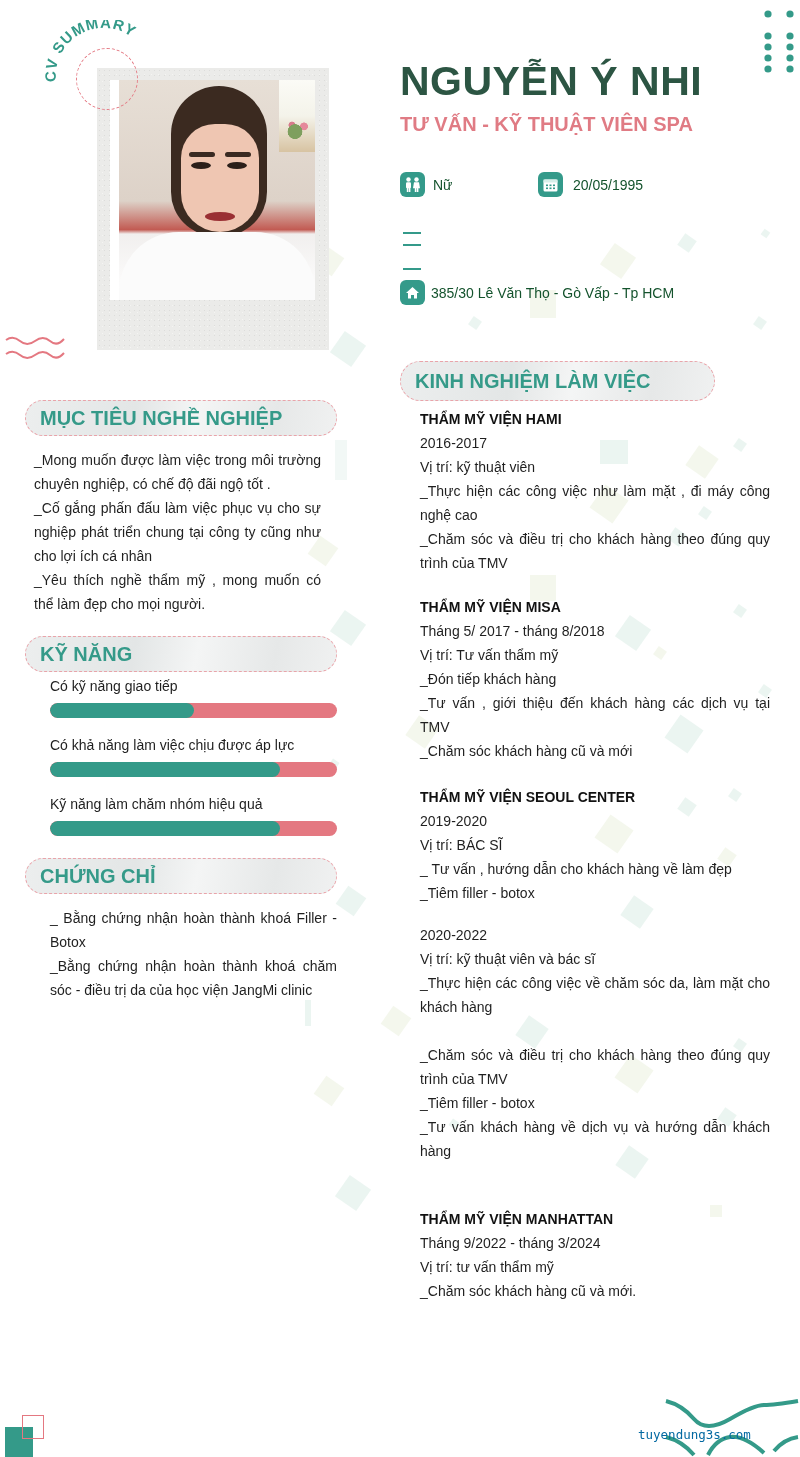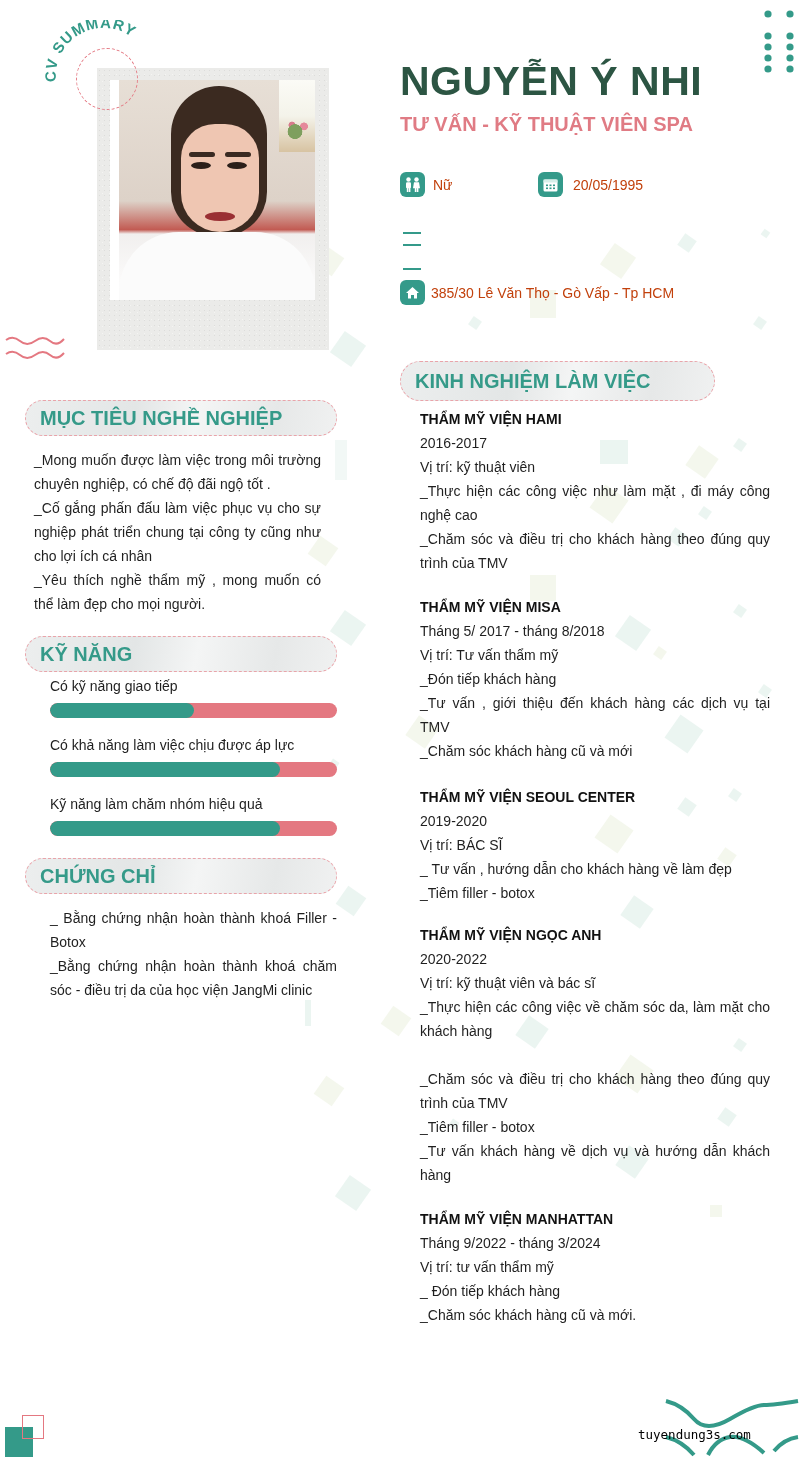--- a/index.html
+++ b/index.html
@@ -27,21 +27,21 @@
   .brow { position: absolute; top: 72px; width: 26px; height: 5px; border-radius: 4px; background: #3a2a22; }
   .eye { position: absolute; top: 82px; width: 20px; height: 7px; border-radius: 50%; background: #2b1f1a; }
   .lips { position: absolute; left: 86px; top: 132px; width: 30px; height: 9px; border-radius: 50%; background: #9a2f33; }
   .shirt { position: absolute; left: 0; top: 152px; width: 196px; height: 68px; border-radius: 60px 60px 0 0; background: #fbfbfb; }
 
   .pink-waves { position: absolute; left: 5px; top: 335px; }
 
   .name { position: absolute; left: 400px; top: 58px; font-size: 41px; font-weight: bold; color: #2c5543; letter-spacing: 0.5px; white-space: nowrap; }
   .job-title { position: absolute; left: 400px; top: 113px; font-size: 20px; font-weight: bold; color: #e07b84; white-space: nowrap; }
 
-  .info { position: absolute; display: flex; align-items: center; font-size: 14px; color: #c2410c; white-space: nowrap; }
+  .info { position: absolute; display: flex; align-items: center; font-size: 14px; color: #14532d; white-space: nowrap; }
   .info .ico { width: 25px; height: 25px; border-radius: 6px; background: #349a8a; display: flex; align-items: center; justify-content: center; margin-right: 8px; }
   .info-gender { left: 400px; top: 172px; }
   .info-dob { left: 538px; top: 172px; }
   .info-dob .ico { margin-right: 10px; }
   .info-address { left: 400px; top: 280px; }
   .info-address .ico { margin-right: 6px; }
   .blank-line { position: absolute; left: 403px; width: 18px; height: 1.5px; background: #349a8a; }
 
   .dot-grid { position: absolute; left: 764px; top: 10px; }
 
@@ -65,21 +65,21 @@
   .skill-label { position: absolute; left: 50px; font-size: 14px; color: #1f1f1f; white-space: nowrap; }
   .bar { position: absolute; left: 50px; width: 287px; height: 15px; border-radius: 8px; background: #e47881; overflow: hidden; }
   .bar .fill { height: 100%; border-radius: 8px; background: #349a89; }
 
   
   .exp { position: absolute; left: 420px; width: 350px; font-size: 14px; line-height: 24px; color: #1f1f1f; }
   .exp .company { font-weight: bold; color: #111; }
   .exp .line { text-align: justify; }
   .exp .gap { height: 24px; }
 
-  .watermark { position: absolute; left: 638px; top: 1427px; font-family: "DejaVu Sans Mono", "Liberation Mono", monospace; font-size: 12.5px; color: #000000; white-space: nowrap; }
+  .watermark { position: absolute; left: 638px; top: 1427px; font-family: "DejaVu Sans Mono", "Liberation Mono", monospace; font-size: 12.5px; color: #0369a1; white-space: nowrap; }
 
   .corner-teal { position: absolute; left: 5px; top: 1427px; width: 28px; height: 30px; background: #349a89; }
   .corner-pink { position: absolute; left: 22px; top: 1415px; width: 22px; height: 24px; border: 1.5px solid #e47881; }
 </style>
 </head>
 <body>
 
 <div class="deco">
   <div class="confetti" style="left:680px;top:236px;width:14px;height:14px;"></div>
   <div class="confetti y" style="left:605px;top:248px;width:26px;height:26px;"></div>
@@ -283,35 +283,33 @@
 
 <div class="exp" style="top:785px;">
   <div class="company">THẨM MỸ VIỆN SEOUL CENTER</div>
   <div>2019-2020</div>
   <div>Vị trí: BÁC SĨ</div>
   <div class="line">_ Tư vấn , hướng dẫn cho khách hàng về làm đẹp</div>
   <div class="line">_Tiêm filler - botox</div>
 </div>
 
 <div class="exp" style="top:923px;">
-  <div class="company">THẨM MỸ VIỆN NGỌC ANH</div>
   <div>2020-2022</div>
   <div>Vị trí: kỹ thuật viên và bác sĩ</div>
   <div class="line">_Thực hiện các công việc về chăm sóc da, làm mặt cho khách hàng</div>
   <div class="gap"></div>
   <div class="line">_Chăm sóc và điều trị cho khách hàng theo đúng quy trình của TMV</div>
   <div class="line">_Tiêm filler - botox</div>
   <div class="line">_Tư vấn khách hàng về dịch vụ và hướng dẫn khách hàng</div>
 </div>
 
 <div class="exp" style="top:1207px;">
   <div class="company">THẨM MỸ VIỆN MANHATTAN</div>
   <div>Tháng 9/2022 - tháng 3/2024</div>
   <div>Vị trí: tư vấn thẩm mỹ</div>
-  <div class="line">_ Đón tiếp khách hàng</div>
   <div class="line">_Chăm sóc khách hàng cũ và mới.</div>
 </div>
 
 <svg class="deco" style="left:664px;top:1395px;" width="136" height="62" viewBox="0 0 136 62">
   <path d="M2 6 Q 18 10 30 24 T 66 24 T 100 10 T 134 6" fill="none" stroke="#349a89" stroke-width="4"></path>
   <path d="M2 42 Q 18 46 30 60 M 44 60 Q 52 44 66 42 T 100 58 M 110 56 Q 120 44 134 42" fill="none" stroke="#349a89" stroke-width="4"></path>
 </svg>
 <div class="watermark">tuyendung3s.com</div>
 
 <div class="corner-teal"></div>

